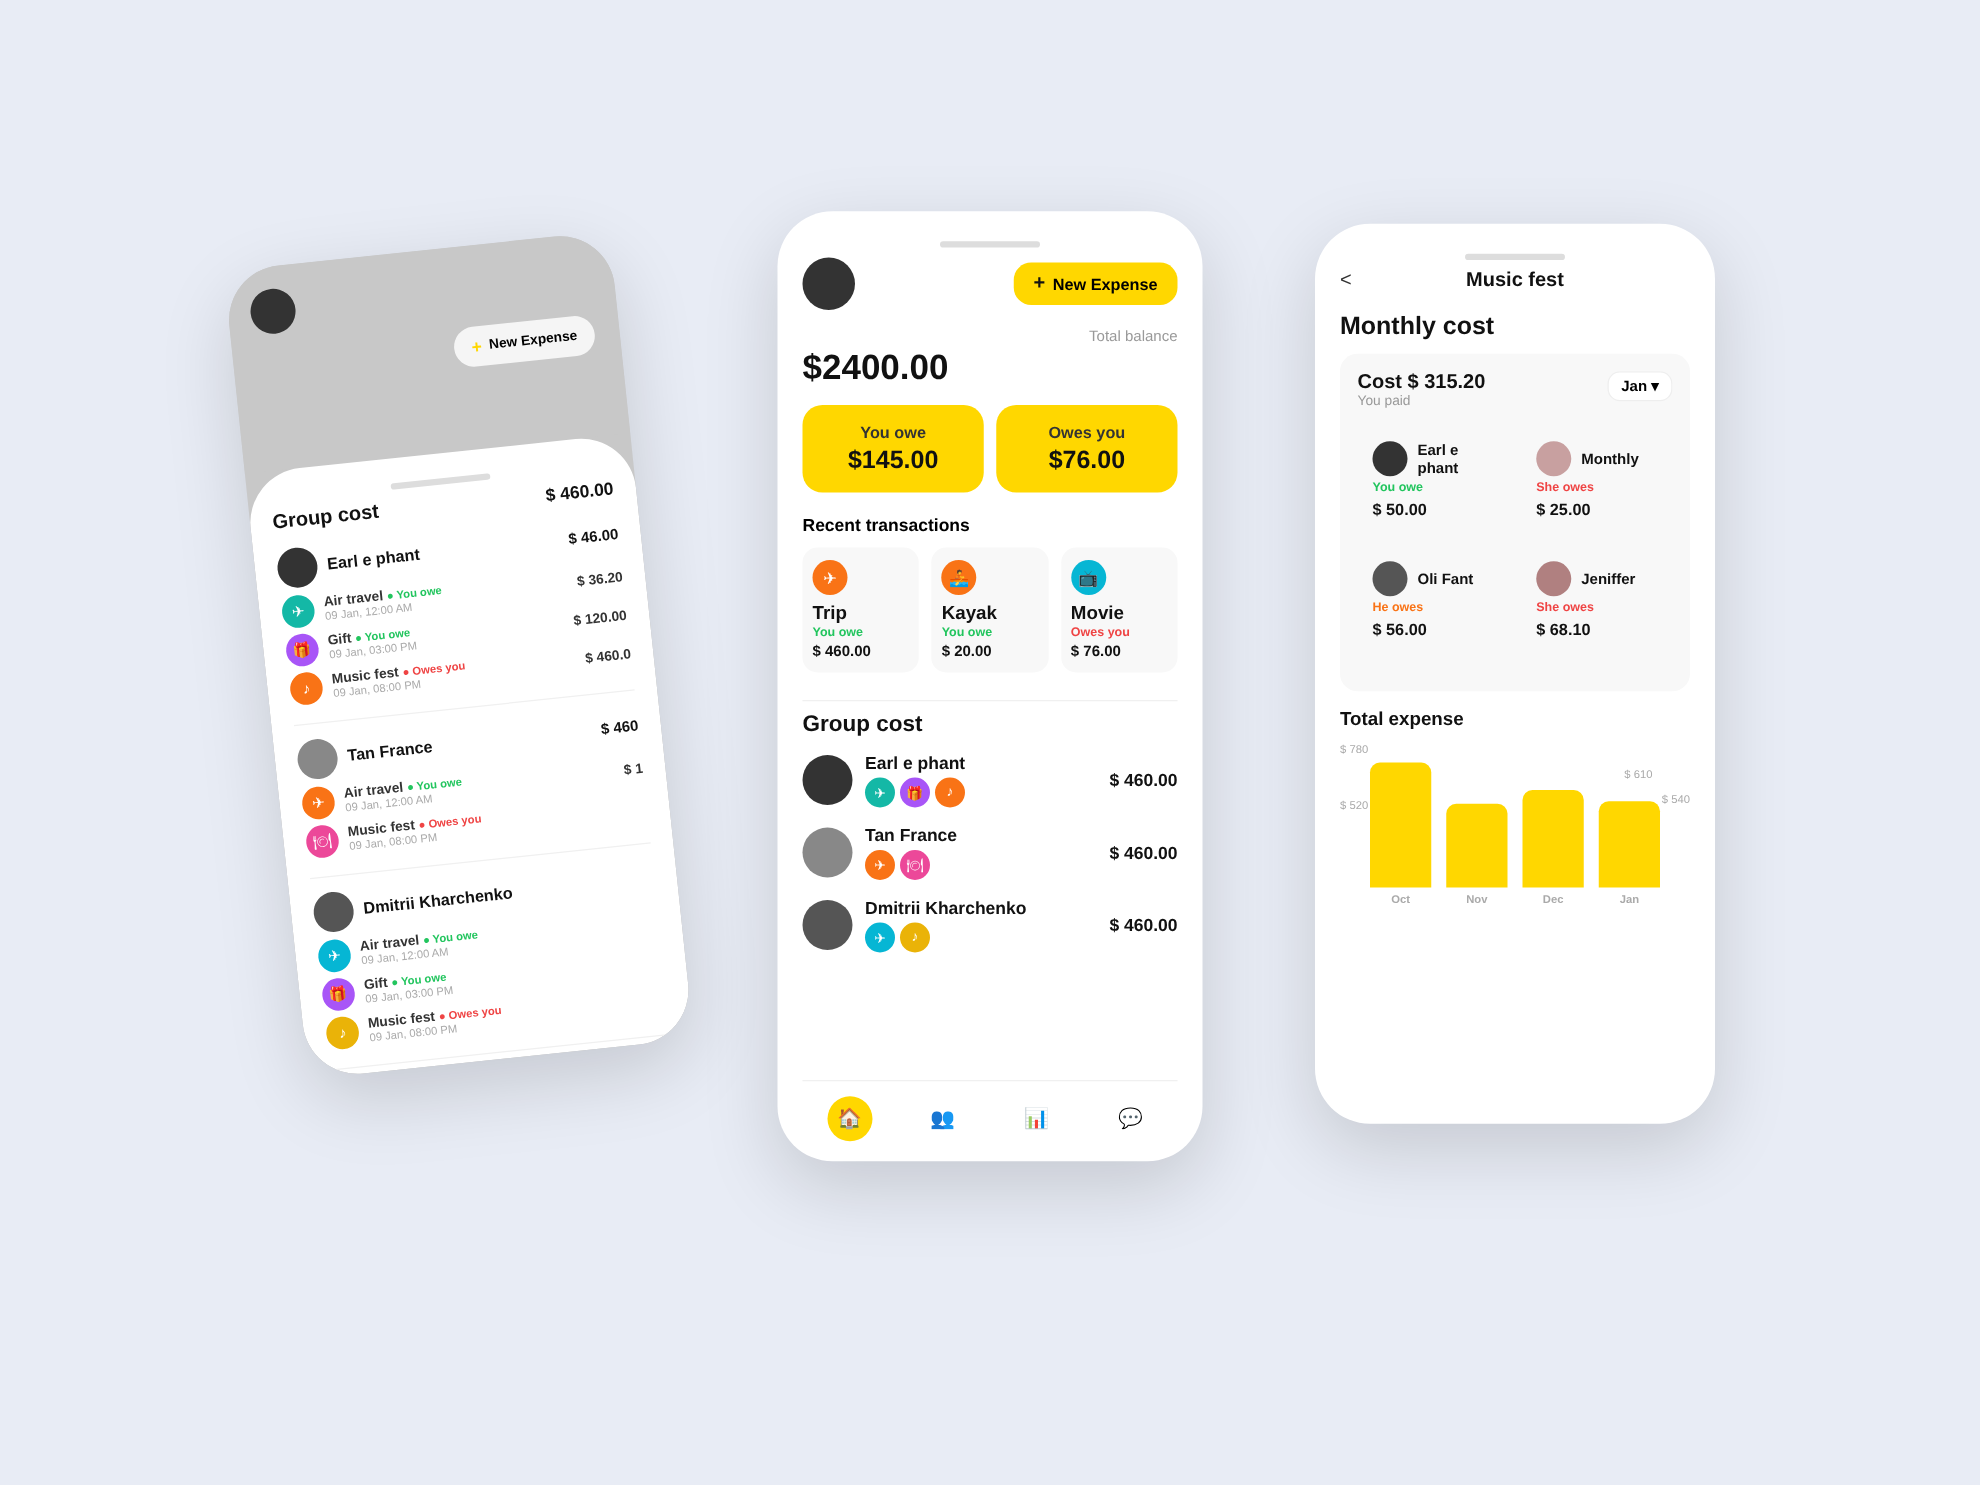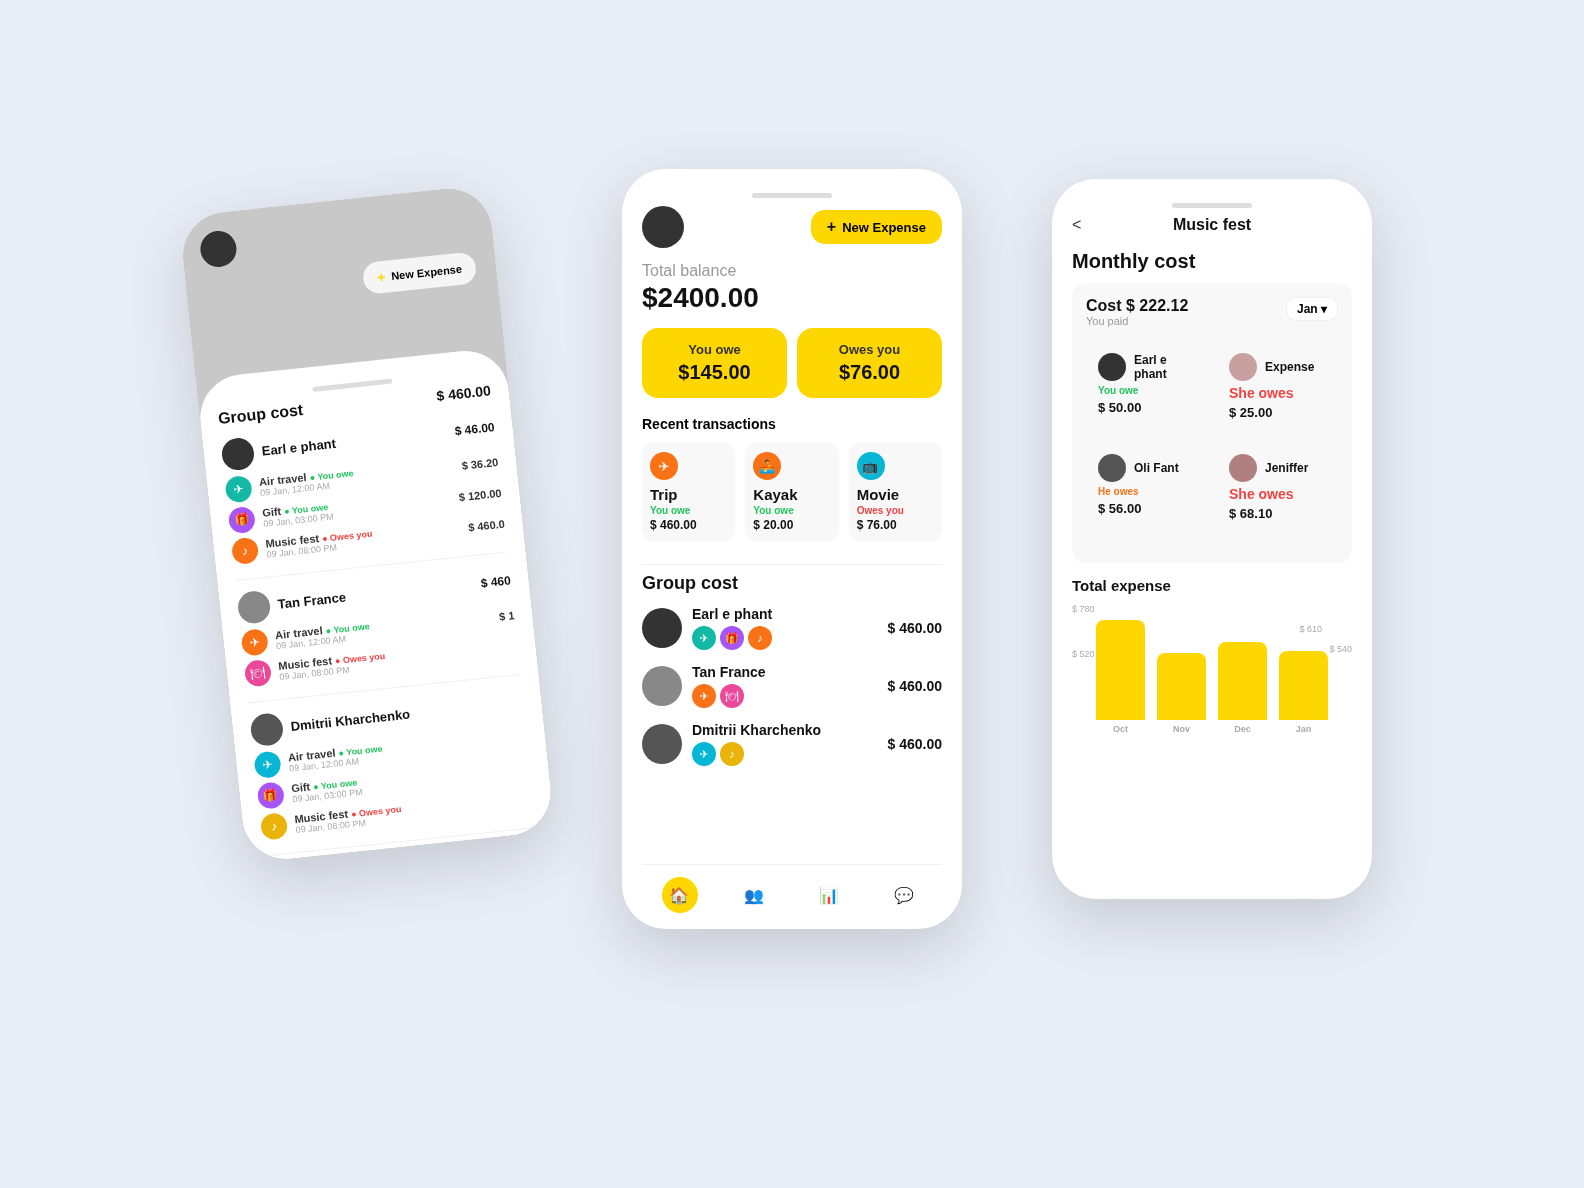--- a/index.html
+++ b/index.html
@@ -222,23 +222,24 @@
     }
 
     
     .middle-header {
       display: flex;
       align-items: center;
       justify-content: space-between;
       margin-bottom: 14px;
     }
     .balance-label {
-      font-size: 16px;
+      font-size: 12px;
       color: #999;
       margin-bottom: 2px;
+      text-align: right;
     }
     .balance-amount {
       font-size: 28px;
       font-weight: 700;
       color: #111;
     }
     .yellow-cards-row {
       display: flex;
       gap: 10px;
       margin-bottom: 18px;
@@ -408,21 +409,21 @@
       flex-direction: column;
       gap: 4px;
     }
     .pc-header {
       display: flex;
       align-items: center;
       gap: 8px;
     }
     .pc-name { font-size: 12px; font-weight: 700; color: #111; }
     .pc-status-you-owe { color: #22c55e; font-size: 10px; font-weight: 600; }
-    .pc-status-she-owes { color: #ef4444; font-size: 14px; font-weight: 600; }
+    .pc-status-she-owes { color: #ef4444; font-size: 10px; font-weight: 600; }
     .pc-status-he-owes { color: #f97316; font-size: 10px; font-weight: 600; }
     .pc-amount { font-size: 13px; font-weight: 700; color: #111; }
     .total-expense-section {}
     .total-expense-title { font-size: 15px; font-weight: 700; color: #111; }
     .bar-col {
       display: flex;
       flex-direction: column;
       align-items: center;
       gap: 4px;
       flex: 1;
@@ -679,39 +680,39 @@
         <div class="right-title">Music fest</div>
       </div>
 
       <div class="monthly-cost-title">Monthly cost</div>
 
       <div class="cost-card">
         <div style="overflow:hidden;">
           <span class="jan-dropdown">
             <span>Jan</span> ▾
           </span>
-          <div class="cost-card-amount">Cost $ 222.12</div>
+          <div class="cost-card-amount">Cost $ 315.20</div>
           <div class="cost-card-label">You paid</div>
         </div>
 
         <div class="people-grid" style="margin-top:14px;">
 
           <div class="people-card">
             <div class="pc-header">
               <div class="avatar av-dark" style="width:28px;height:28px;"></div>
               <span class="pc-name">Earl e phant</span>
             </div>
             <div class="pc-status-you-owe">You owe</div>
             <div class="pc-amount">$ 50.00</div>
           </div>
 
           <div class="people-card">
             <div class="pc-header">
               <div class="avatar" style="width:28px;height:28px;background:#c8a0a0;"></div>
-              <span class="pc-name">Expense</span>
+              <span class="pc-name">Monthly</span>
             </div>
             <div class="pc-status-she-owes">She owes</div>
             <div class="pc-amount">$ 25.00</div>
           </div>
 
           <div class="people-card">
             <div class="pc-header">
               <div class="avatar av-medium" style="width:28px;height:28px;"></div>
               <span class="pc-name">Oli Fant</span>
             </div>

